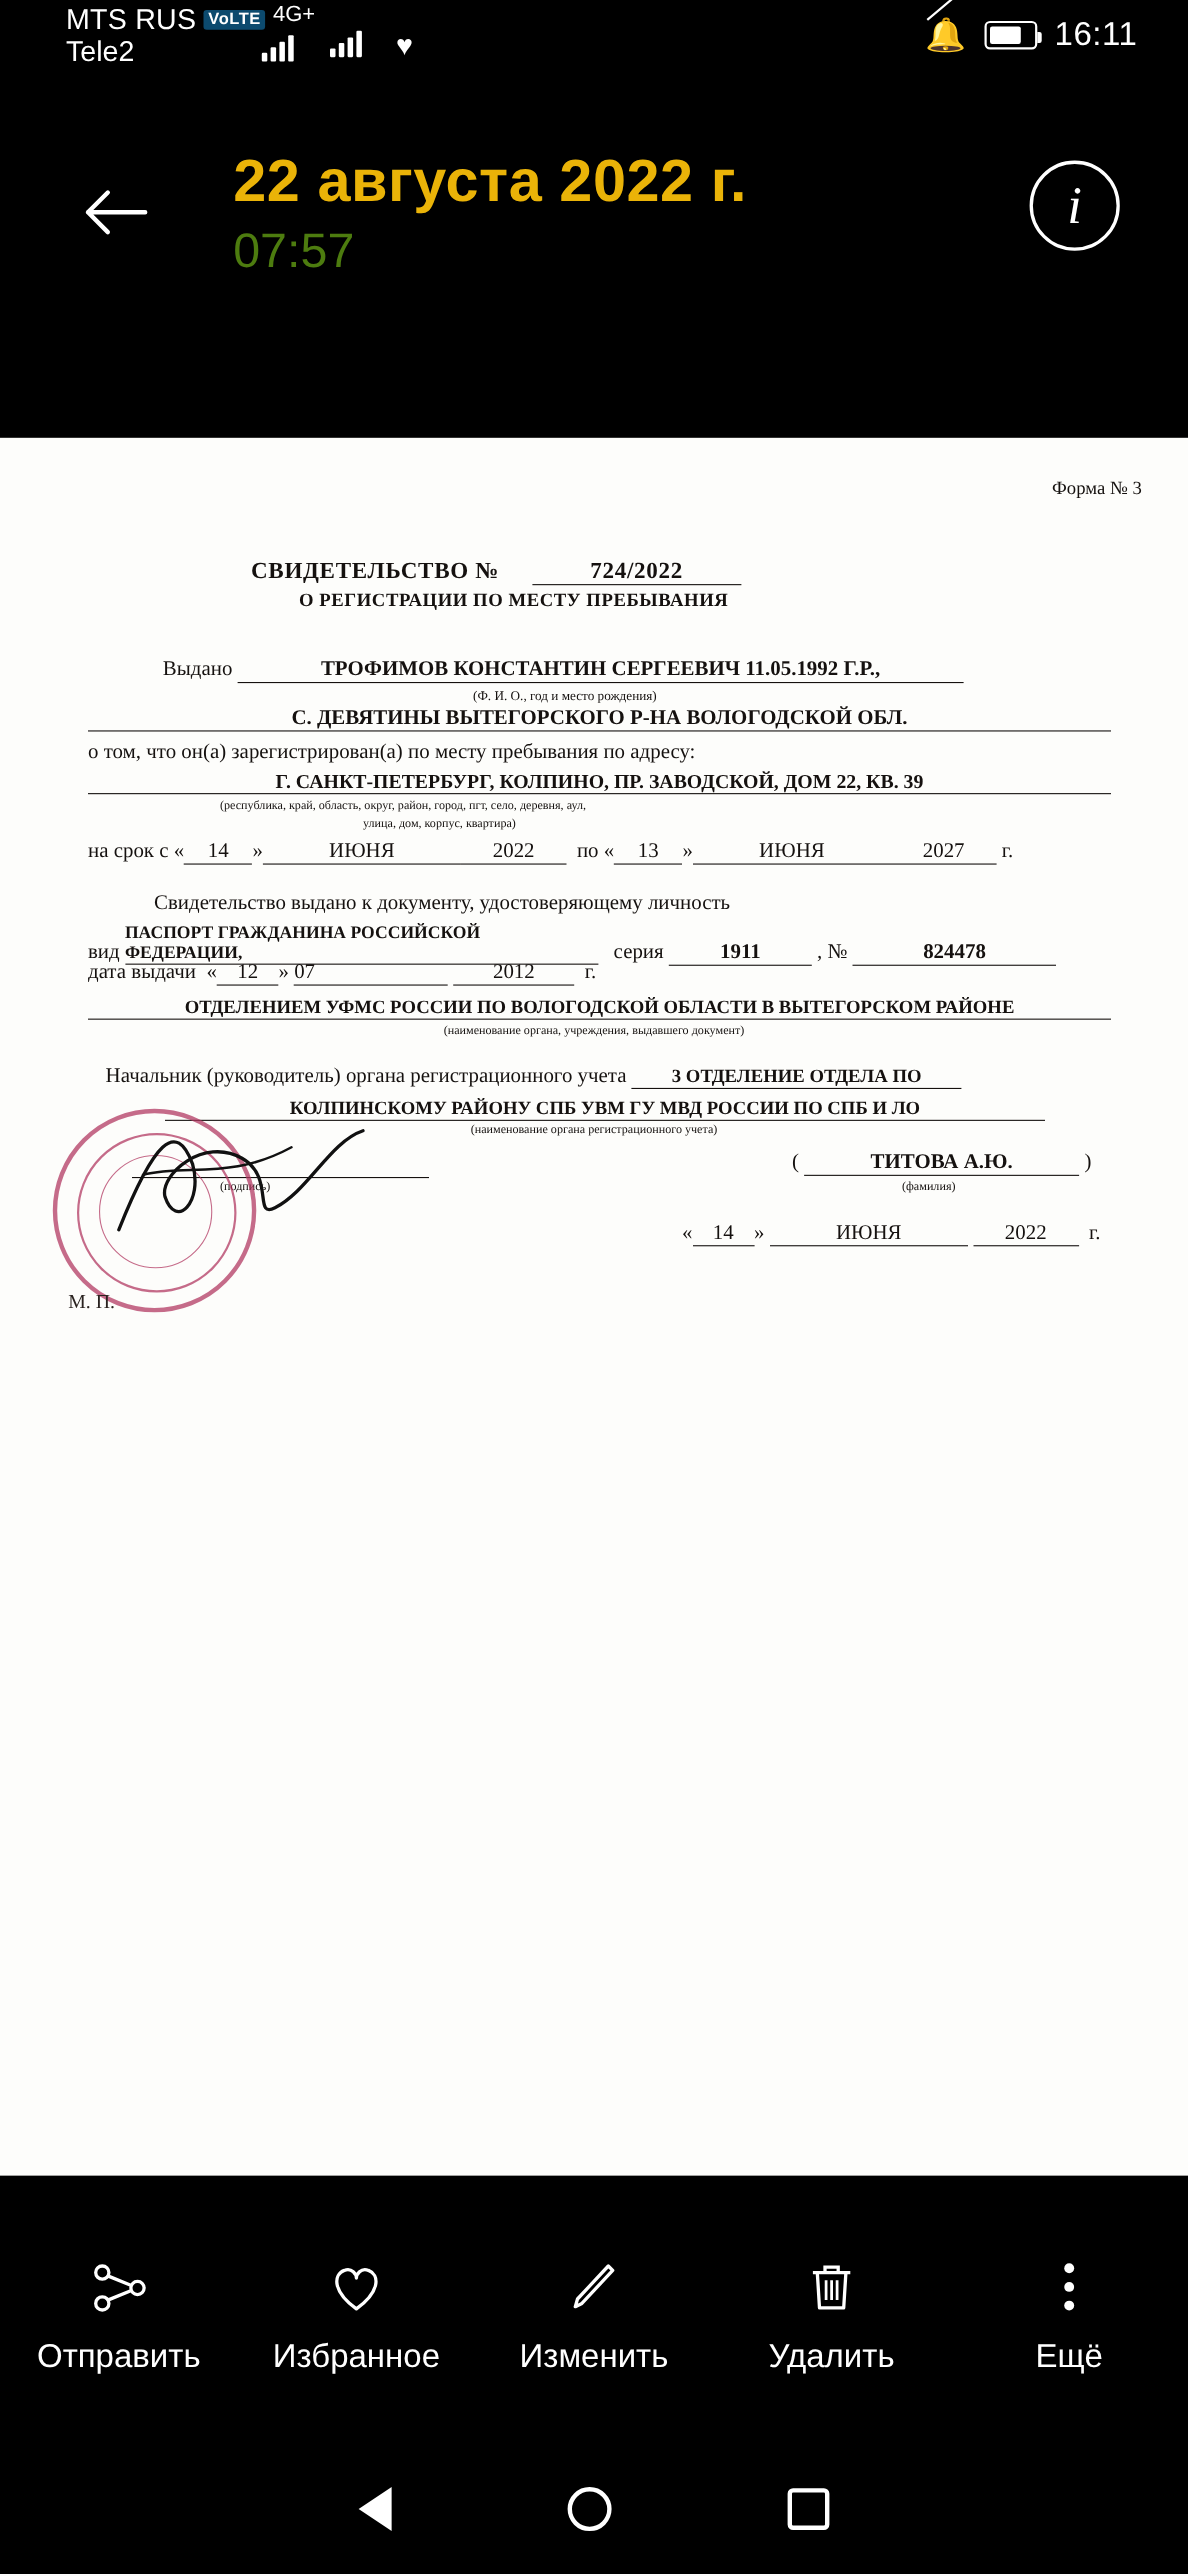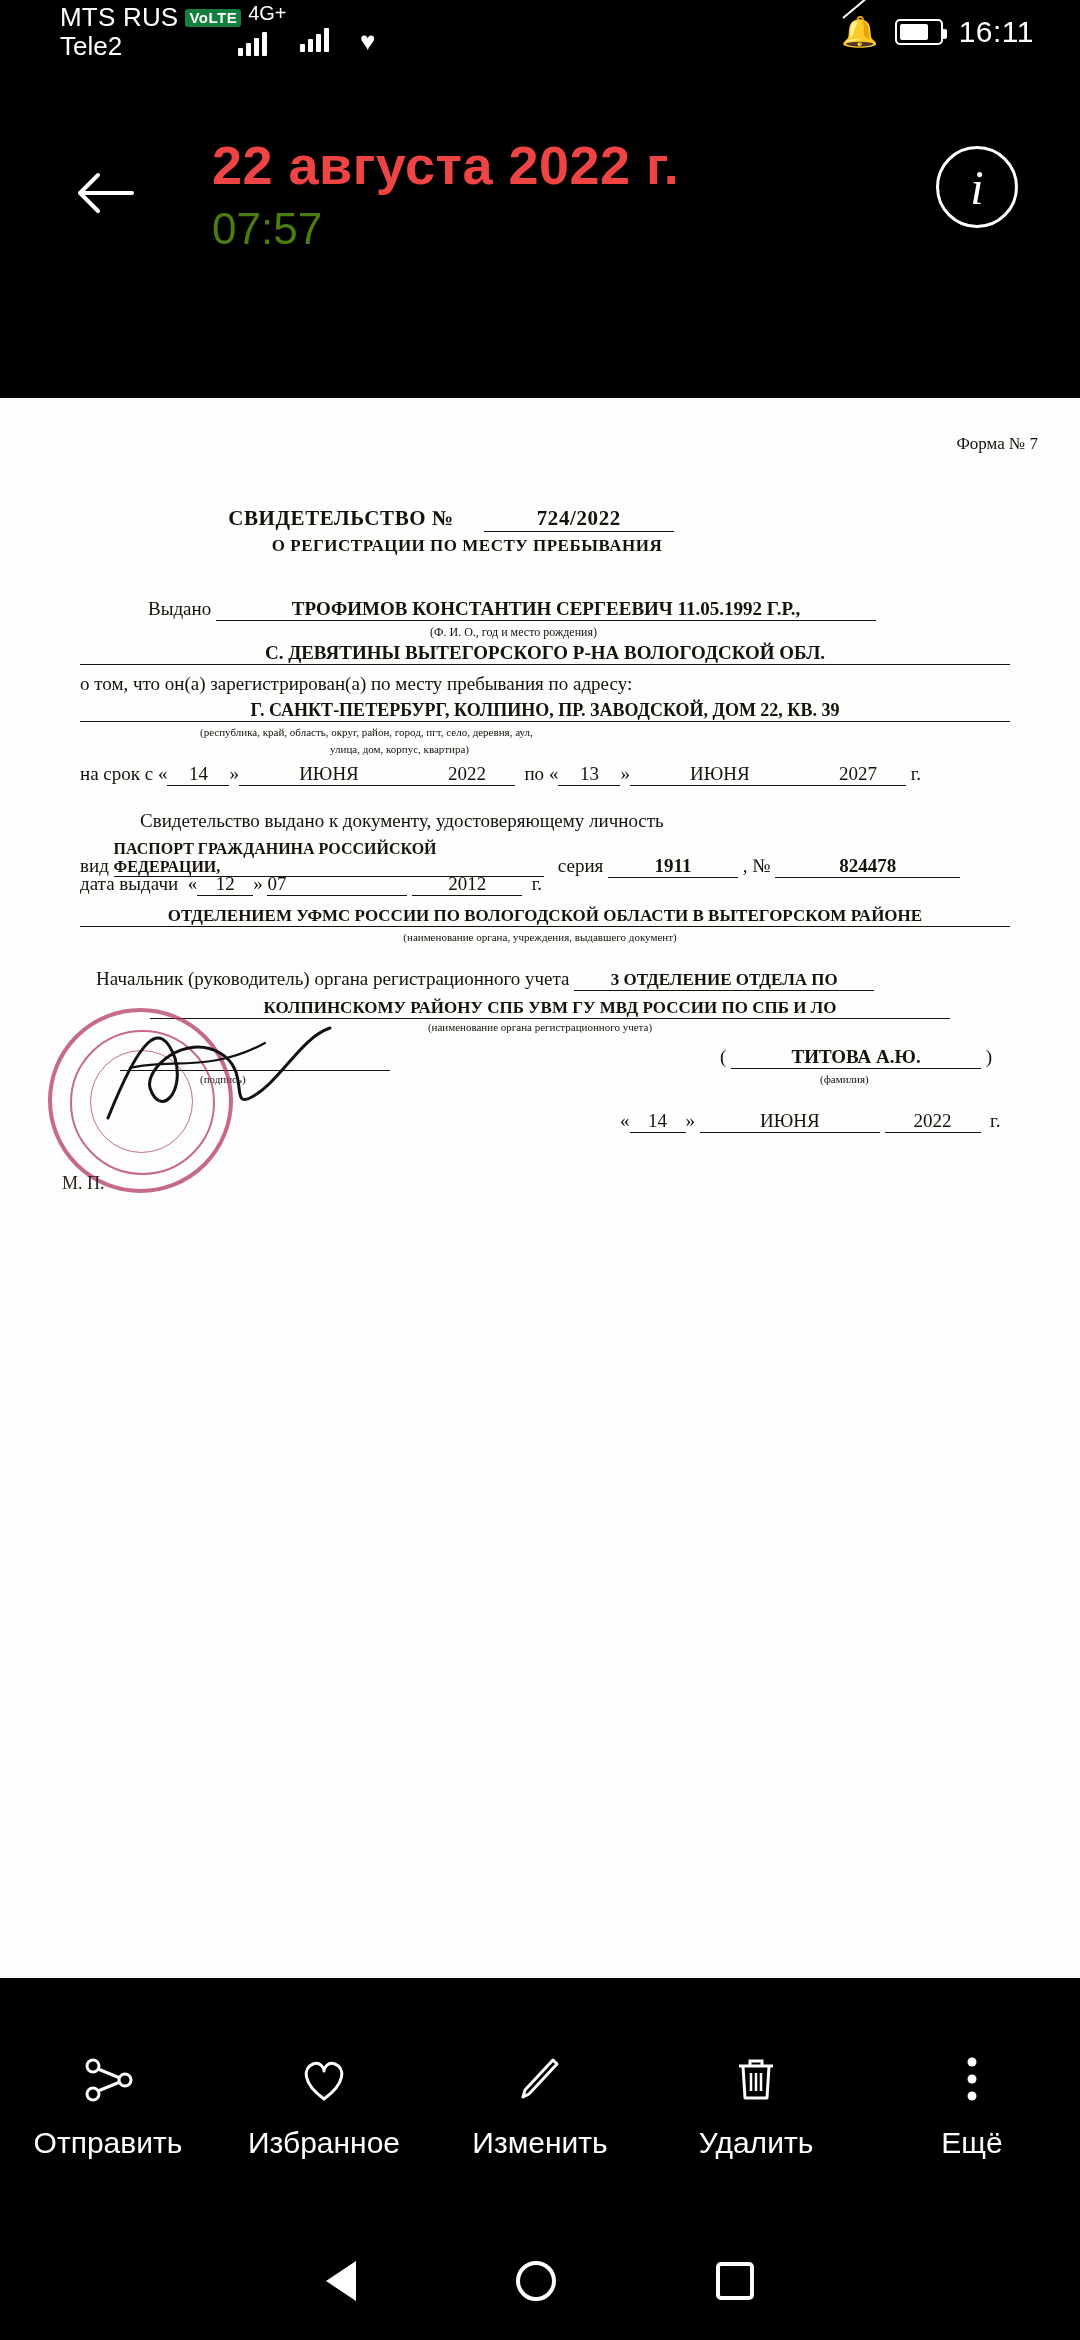--- a/index.html
+++ b/index.html
@@ -23,21 +23,21 @@
     color: #fff;
   }
   .sb-left {
     position: absolute; left: 60px; top: 4px;
     display: flex; flex-direction: column; align-items: flex-start;
     line-height: 1.05;
   }
   .sb-row1 { display: flex; align-items: center; gap: 7px; }
   .sb-carrier { font-size: 26px; letter-spacing: .2px; }
   .sb-volte {
-    background: #15803d; color: #fff; font-size: 15px; font-weight: bold;
+    background: #0c4a6e; color: #fff; font-size: 15px; font-weight: bold;
     padding: 1px 4px; border-radius: 3px; letter-spacing: .5px;
   }
   .sb-4g { font-size: 20px; position: relative; top: -4px; }
   .sb-carrier2 { font-size: 26px; margin-top: 2px; }
 
   .sb-bars {
     display: inline-flex; align-items: flex-end; gap: 3px; height: 26px;
   }
   .sb-bars i { display: block; width: 5px; background: #fff; border-radius: 1px; }
   .sb-bars i:nth-child(1) { height: 8px; }
@@ -81,21 +81,21 @@
   .info-btn {
     position: absolute; right: 62px; top: 68px;
     width: 82px; height: 82px; border: 3px solid #fff; border-radius: 50%;
     display: flex; align-items: center; justify-content: center;
     font-family: "Liberation Serif", serif; font-size: 48px; font-style: italic;
   }
   .title-block {
     position: absolute; left: 212px; top: 56px;
   }
   .hdr-date {
-    font-size: 54px; font-weight: bold; color: #ef4444; letter-spacing: .5px;
+    font-size: 54px; font-weight: bold; color: #eab308; letter-spacing: .5px;
   }
   .hdr-time {
     font-size: 44px; color: #4d7c0f; margin-top: 8px;
   }
 
   
   .doc {
     position: absolute; top: 398px; left: 0;
     width: 1080px; height: 1580px;
     background: #fdfdfb;
@@ -292,21 +292,21 @@
     </div>
 
     <div class="info-btn">
       <span>i</span>
     </div>
   </div>
 
   <div class="doc">
     <div class="doc-inner">
 
-      <div class="form-no">Форма № 7</div>
+      <div class="form-no">Форма № 3</div>
 
       <div class="cert-head">
         <div class="l1">
           <span>СВИДЕТЕЛЬСТВО №</span><span class="num">724/2022</span>
         </div>
         <div class="l2">О РЕГИСТРАЦИИ ПО МЕСТУ ПРЕБЫВАНИЯ</div>
       </div>
 
       <div class="row r-vydano">
         <span class="lab">Выдано</span>

